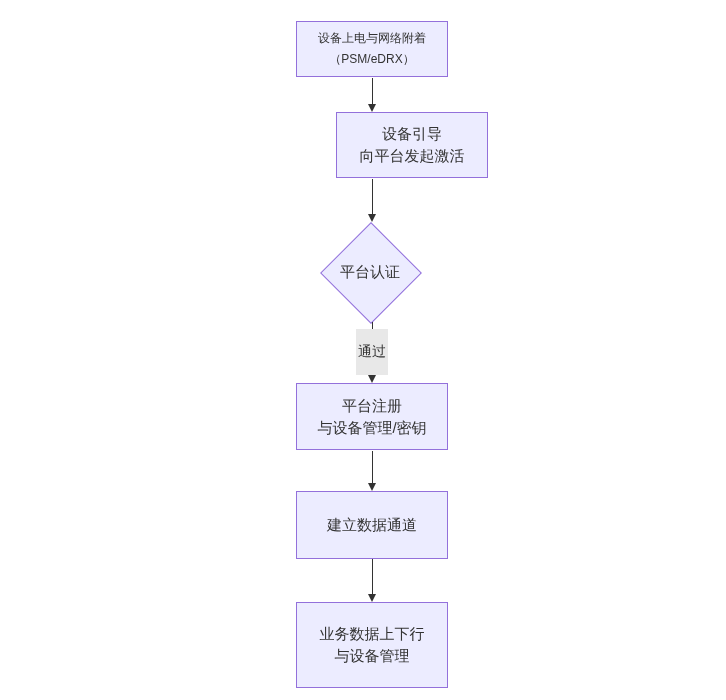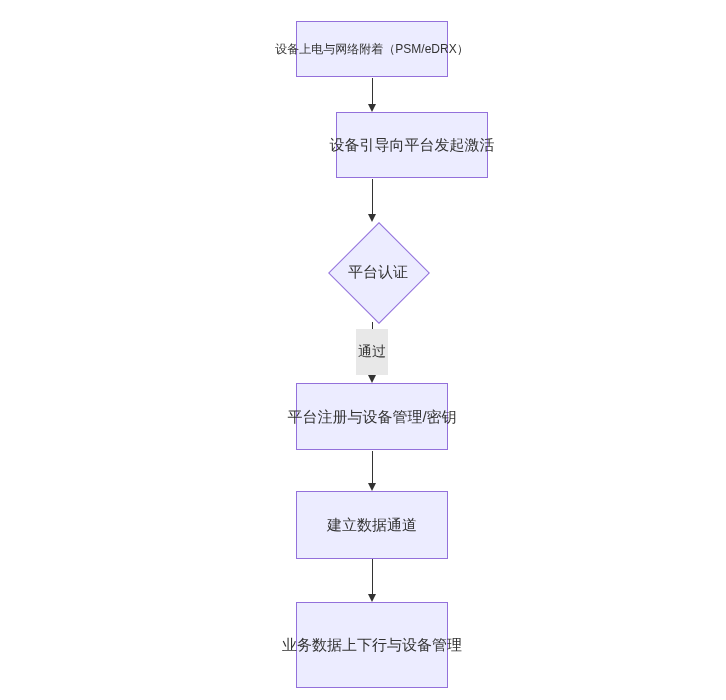--- a/index.html
+++ b/index.html
@@ -11,34 +11,34 @@
     color:#333333;
     overflow:hidden;
   }
   
   .node{
     position:absolute;
     left:296px;width:152px;
     box-sizing:border-box;
     background:#ECECFF;
     border:1px solid #9370DB;
-    display:flex;
+    display:flex;flex-direction:column;
     align-items:center;justify-content:center;
     text-align:center;
     font-size:15px;line-height:22px;
     color:#333333;
   }
   .node span{display:block;white-space:nowrap;}
   #n1{top:21px;height:56px;font-size:12px;line-height:21px;}
   #n2{top:112px;height:66px;margin-left:40px;}
   #n4{top:383px;height:67px;text-align:center;}
   #n5{top:491px;height:68px;}
   #n6{top:602px;height:86px;}
   
-  .diamond-wrap{position:absolute;left:328px;top:222px;width:100px;height:100px;}
+  .diamond-wrap{position:absolute;left:320px;top:222px;width:100px;height:100px;}
   .diamond-shape{
     position:absolute;left:14.5px;top:14.5px;
     width:70px;height:70px;
     background:#ECECFF;border:1px solid #9370DB;
     transform:rotate(45deg);
   }
   .diamond-label{
     position:absolute;left:0;top:0;width:100%;height:100%;
     display:flex;align-items:center;justify-content:center;
     font-size:15px;color:#333333;white-space:nowrap;

